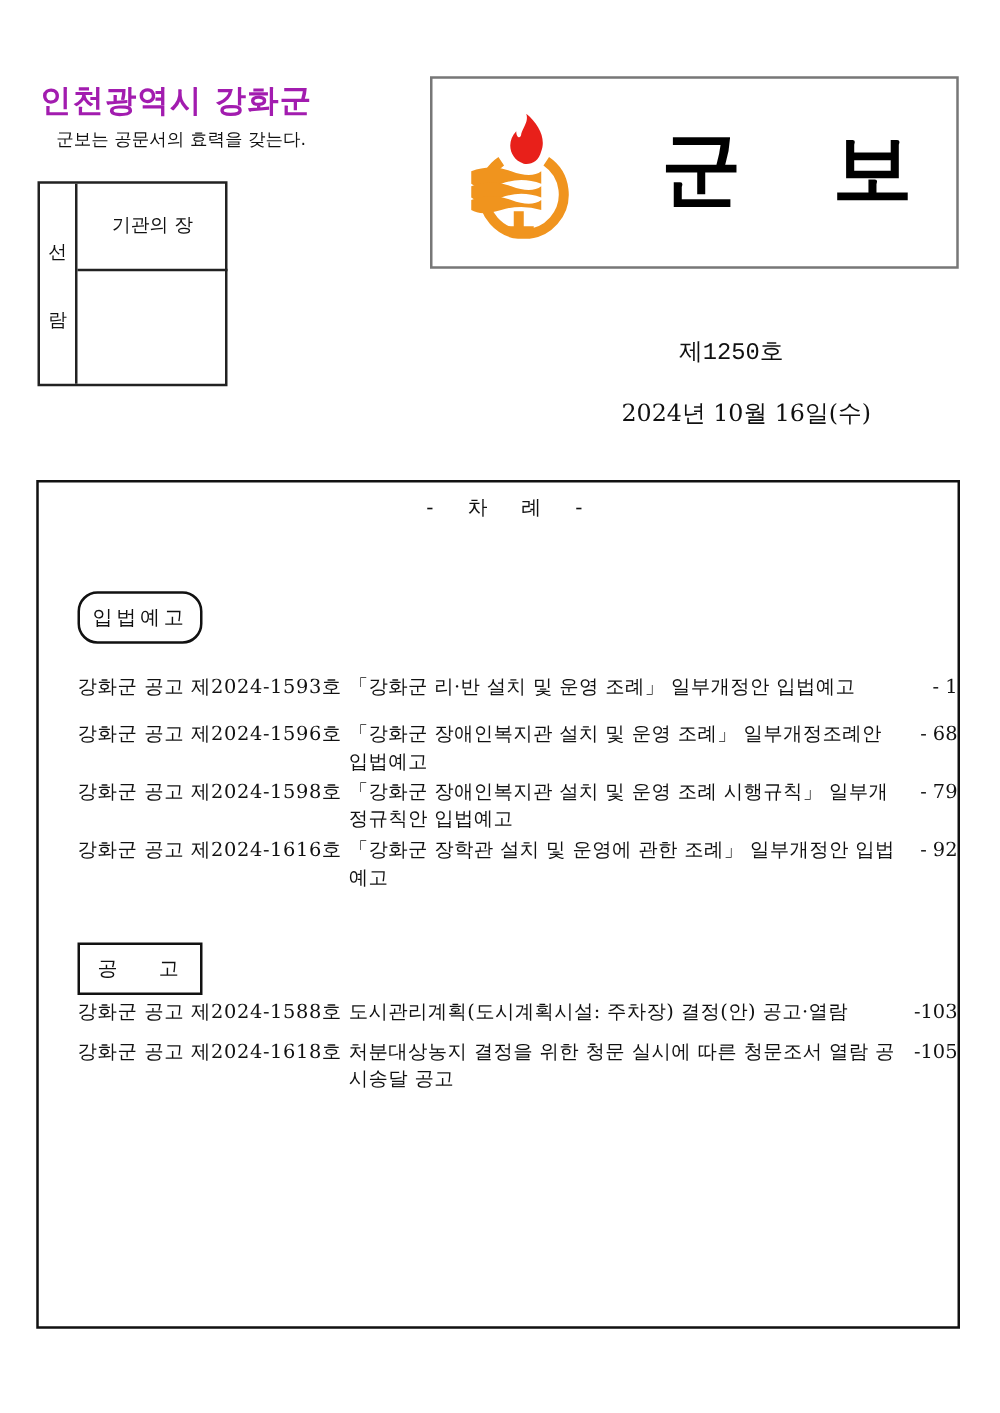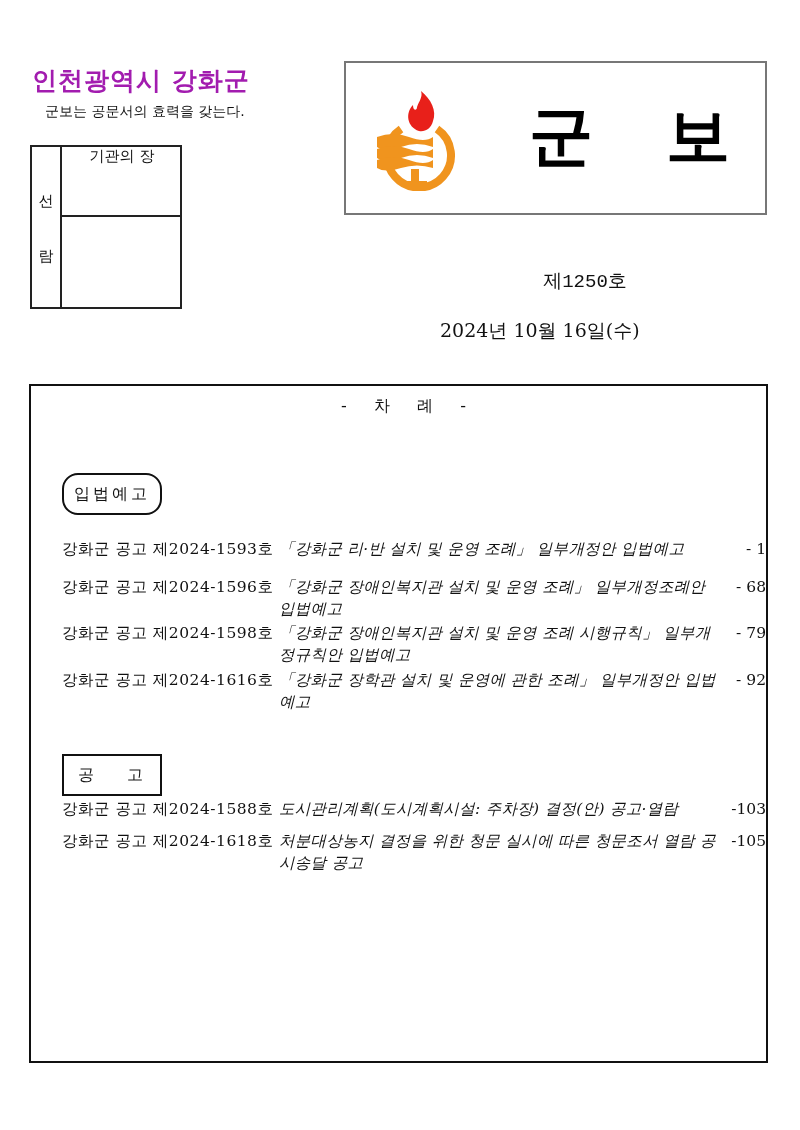--- a/index.html
+++ b/index.html
@@ -55,20 +55,21 @@
     .approval .side .c1 { top: 45px; }
     .approval .side .c2 { top: 100px; }
     .approval .head {
       position: absolute; left: 30px; top: 0;
       width: 120px; height: 70px;
       border-bottom: 2px solid #222;
       box-sizing: border-box;
       text-align: center;
       font-family: "DejaVu Sans", "Liberation Sans", sans-serif;
       font-size: 15px;
+      padding-top: 24px;
     }
 
     
     .masthead {
       left: 344px; top: 61px;
       width: 423px; height: 154px;
       border: 2px solid #777;
       box-sizing: border-box;
     }
     .masthead .logo {
@@ -86,21 +87,22 @@
     .masthead .title-a { left: 183px; }
     .masthead .title-b { left: 320px; }
 
     .issue-no {
       left: 460px; top: 268px; width: 250px;
       text-align: center;
       font-size: 19px;
       font-family: Liberation Mono, monospace;
     }
     .issue-date {
-      left: 440px; top: 318px; width: 290px;
+      left: 452px; top: 318px; width: 290px;
+      text-align: center;
       font-size: 19px;
     }
 
     
     .toc {
       left: 29px; top: 384px;
       width: 739px; height: 679px;
       border: 2px solid #111;
       box-sizing: border-box;
     }
@@ -135,21 +137,20 @@
     }
     .entry .num {
       position: absolute; left: 0; top: 0;
       white-space: nowrap;
       letter-spacing: 0.5px;
     }
     .entry .subj {
       position: absolute; left: 217px; top: 0;
       width: 440px;
       letter-spacing: 0.3px;
-      font-style: italic;
     }
     .entry .page {
       position: absolute; right: 2px; top: 0;
       white-space: nowrap;
     }
     .e1 { top: 152px; }
     .e2 { top: 190px; }
     .e3 { top: 236px; }
     .e4 { top: 283px; }
     .e5 { top: 412px; }

